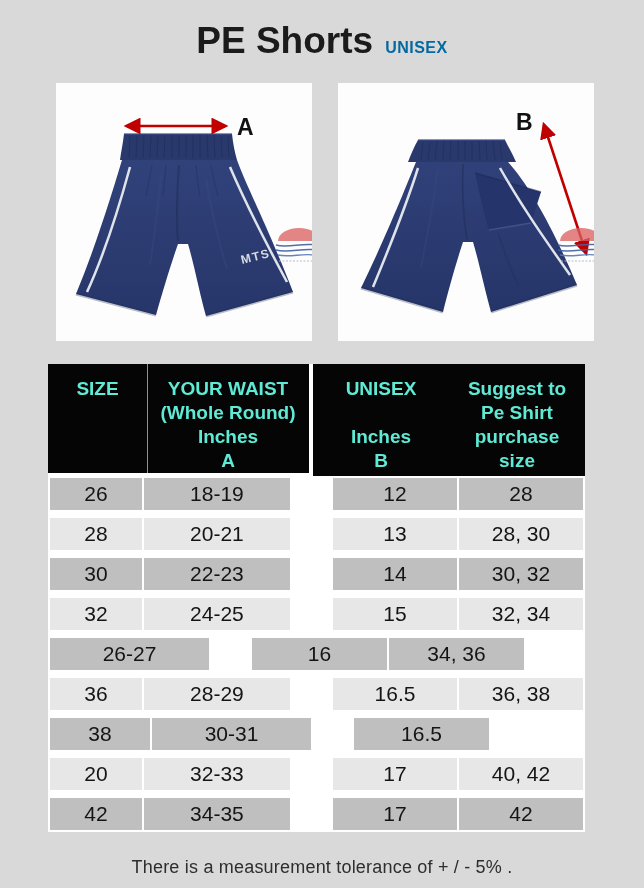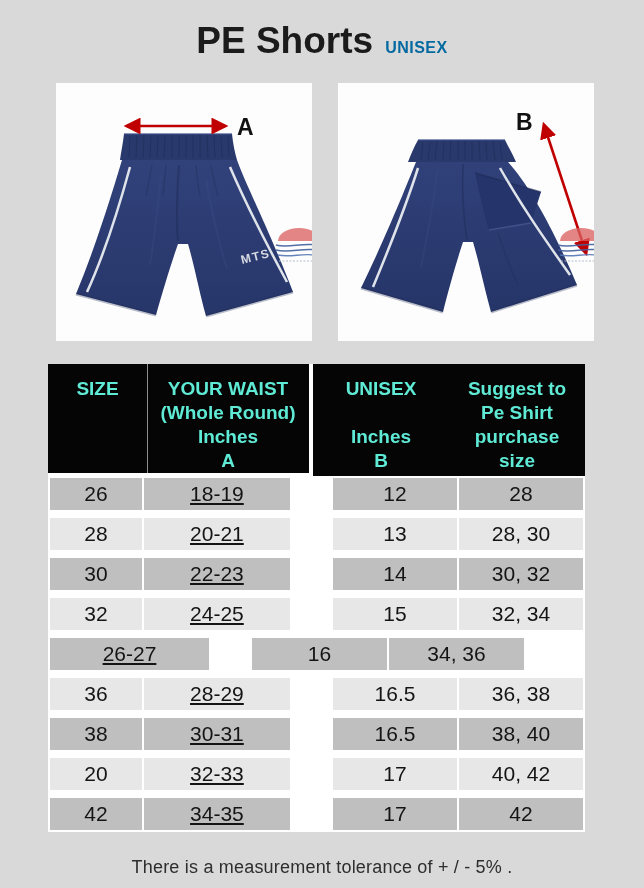--- a/index.html
+++ b/index.html
@@ -50,21 +50,21 @@
     display:flex;flex-direction:column;gap:8px;
   }
   .trow{display:flex;gap:2px;height:32px;}
   .trow.dark .tcell{background:#bfbfbf;}
   .trow.light .tcell{background:#e7e7e7;}
   .tcell{
     display:flex;align-items:center;justify-content:center;
     font-size:21px;color:#141414;
   }
   .tcell.c0{width:100px;}
-  .tcell.c1{width:159px;text-decoration:underline;}
+  .tcell.c1{width:159px;}
   .tcell.c2{width:135px;margin-left:41px;}
   .tcell.c3{width:135px;}
 
   
   .note{
     margin:25px 0 0 0;text-align:center;
     font-size:18px;color:#2e2e2e;letter-spacing:.2px;
   }
 </style>
 </head>
@@ -268,21 +268,20 @@
         <div class="trow light">
           <div class="tcell c0">36</div>
           <div class="tcell c1">28-29</div>
           <div class="tcell c2">16.5</div>
           <div class="tcell c3">36, 38</div>
         </div>
         <div class="trow dark">
           <div class="tcell c0">38</div>
           <div class="tcell c1">30-31</div>
           <div class="tcell c2">16.5</div>
-          <div class="tcell c3">38, 40</div>
         </div>
         <div class="trow light">
           <div class="tcell c0">20</div>
           <div class="tcell c1">32-33</div>
           <div class="tcell c2">17</div>
           <div class="tcell c3">40, 42</div>
         </div>
         <div class="trow dark">
           <div class="tcell c0">42</div>
           <div class="tcell c1">34-35</div>

